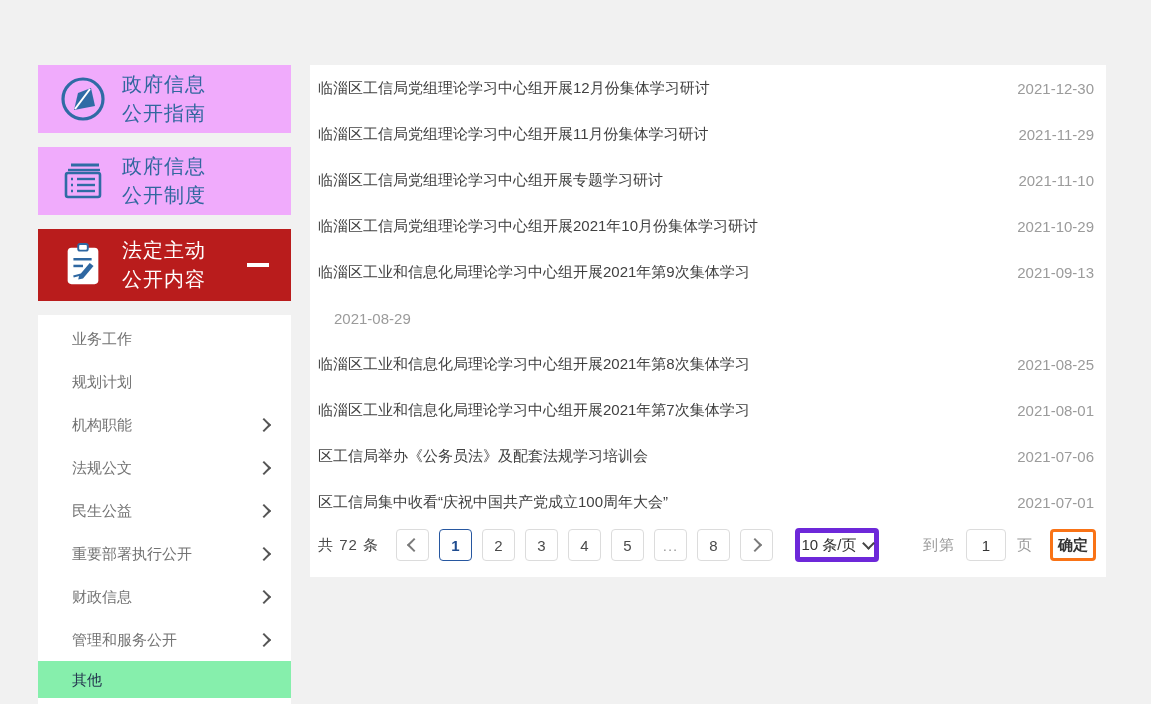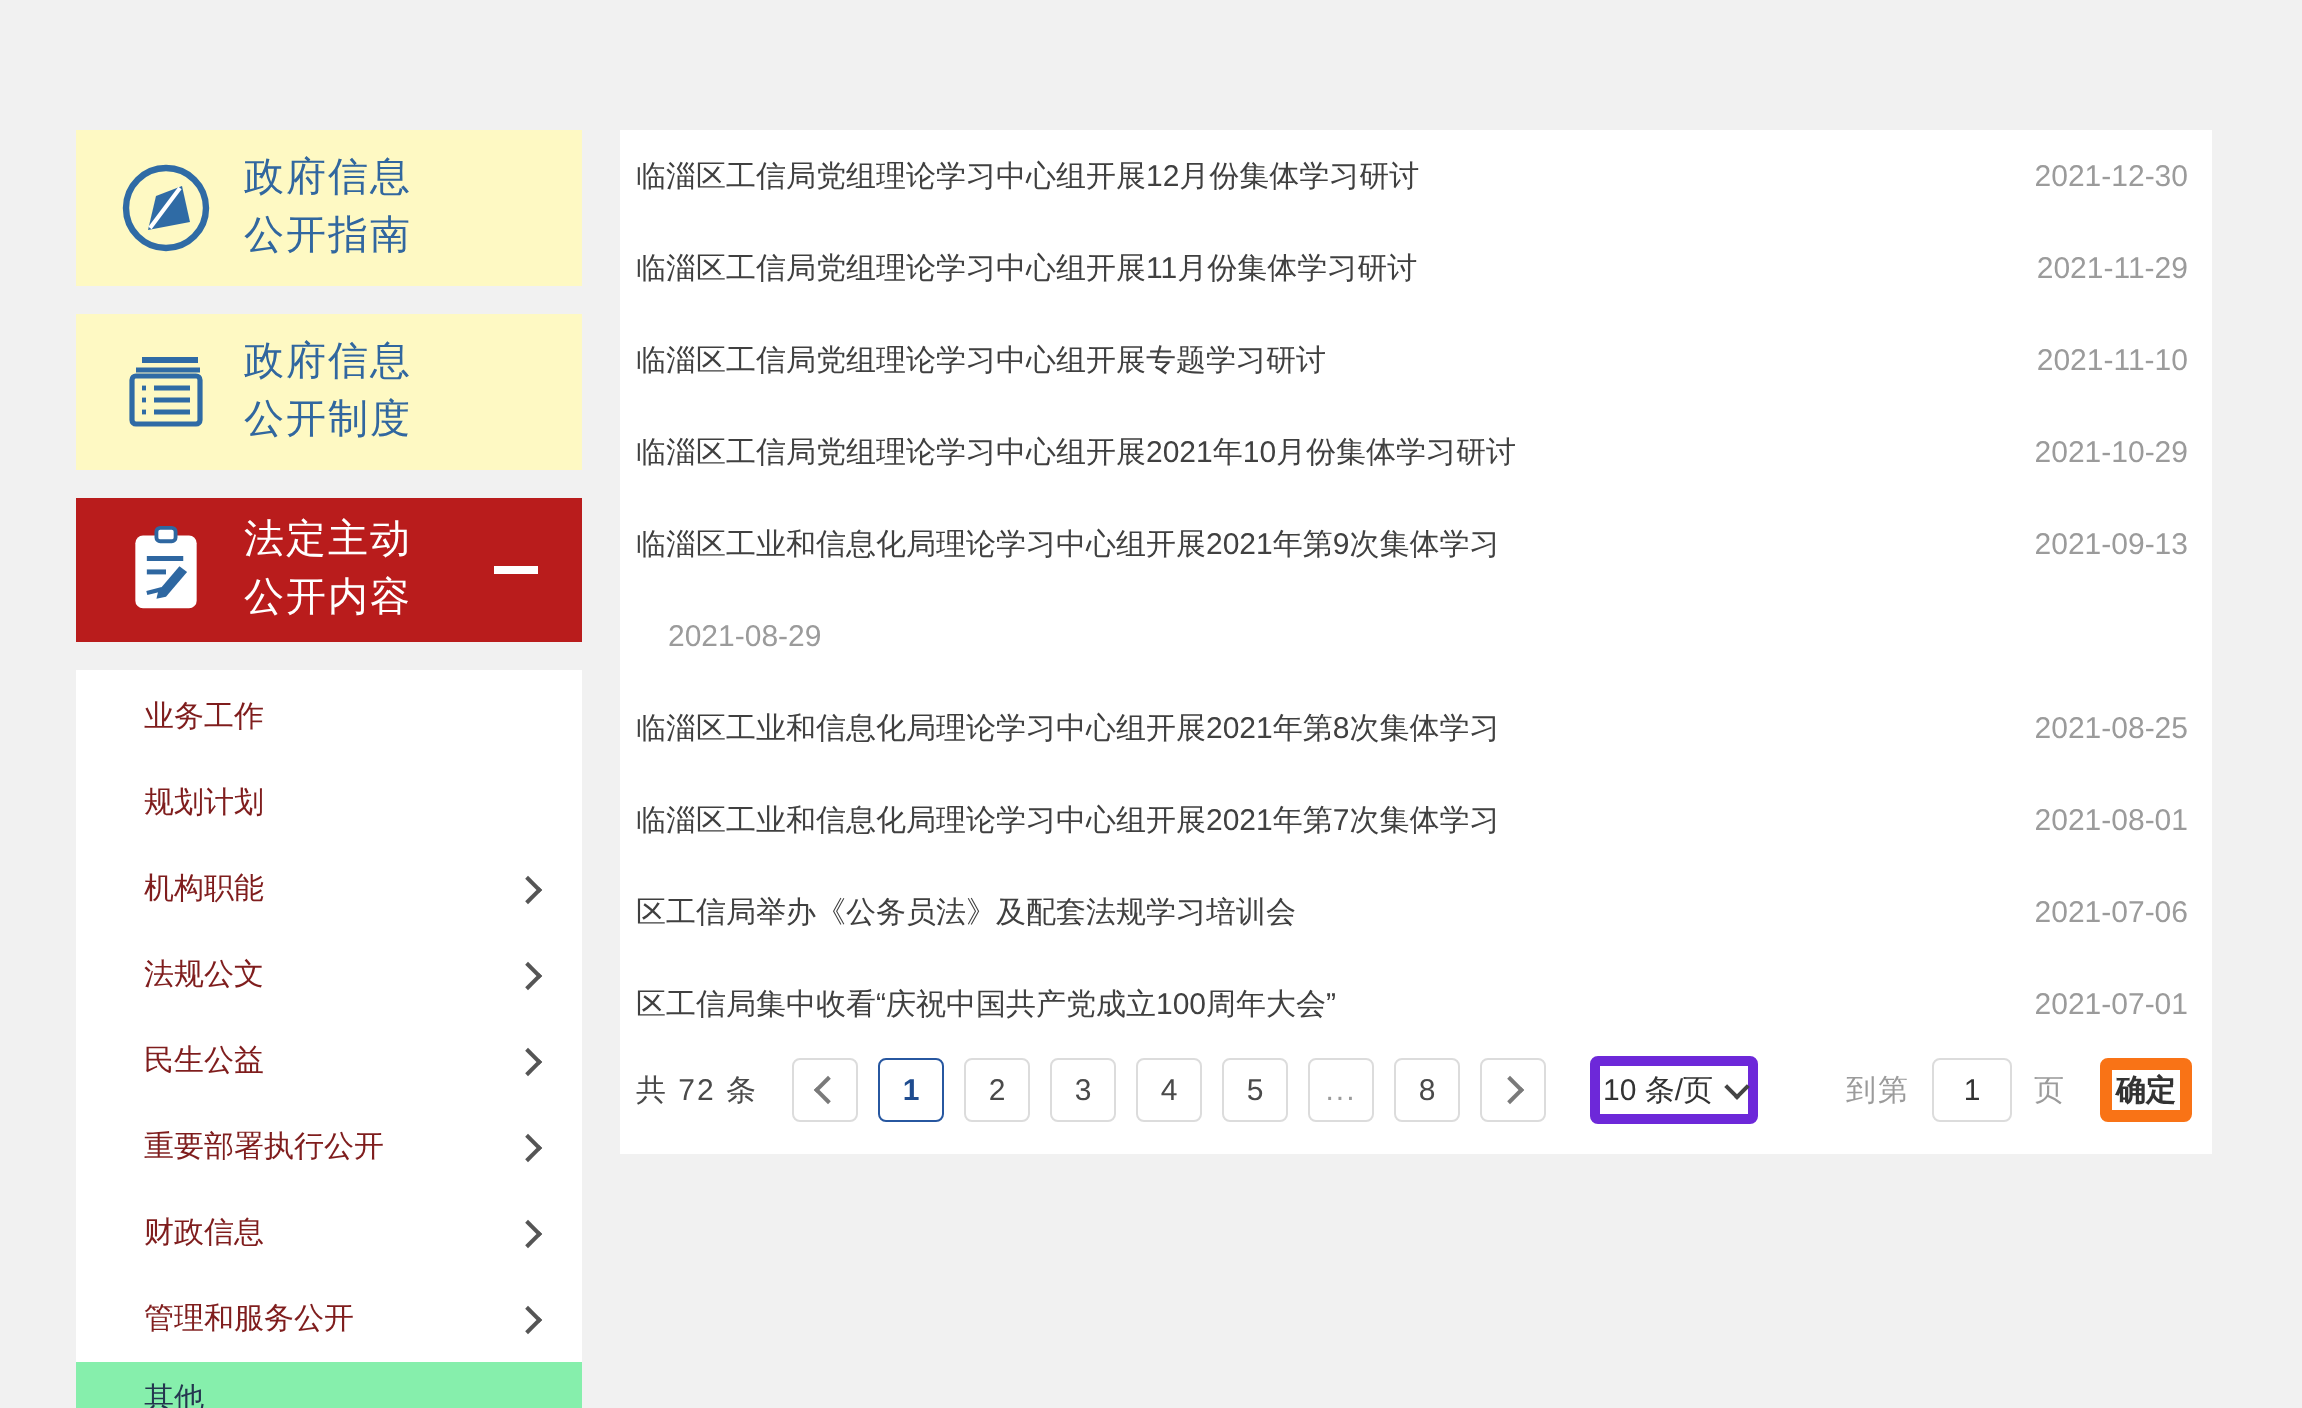--- a/index.html
+++ b/index.html
@@ -8,40 +8,40 @@
     background:#f1f1f1;
     font-family:"Liberation Sans","DejaVu Sans",sans-serif;
     overflow:hidden;
     position:relative;
   }
   .screen{position:absolute;inset:0;}
 
   
   .sidebar{position:absolute;left:38px;top:65px;width:253px;}
   .side-card{
-    height:78px;background:#fef9c3;margin-bottom:14px;
+    height:68px;background:#f0abfc;margin-bottom:14px;
     display:flex;align-items:center;padding-left:20px;box-sizing:border-box;
     cursor:pointer;
   }
   .side-card .icon-wrap{width:50px;height:50px;flex:0 0 50px;display:flex;align-items:center;justify-content:center;}
   .side-card-label{margin-left:14px;font-size:20px;line-height:29px;color:#31679f;letter-spacing:1px;}
   .side-card-label span{display:block;}
   .side-card.active{
     height:72px;background:#b91c1c;position:relative;
   }
   .side-card.active .side-card-label{color:#ffffff;}
   .minus-bar{
     position:absolute;right:22px;top:34px;width:22px;height:4px;background:#ffffff;
   }
 
   .submenu{
     background:#ffffff;margin-top:0;height:399px;box-sizing:border-box;padding-top:2px;
   }
   .menu-item{
-    height:43px;line-height:43px;padding-left:34px;font-size:15px;color:#7f1d1d;
+    height:43px;line-height:43px;padding-left:34px;font-size:15px;color:#737373;
     position:relative;cursor:pointer;box-sizing:border-box;
   }
   .menu-item .chev{
     position:absolute;right:22px;top:17px;width:8px;height:8px;
     border-top:2px solid #555;border-right:2px solid #555;transform:rotate(45deg);
   }
   .menu-item.active{
     height:37px;line-height:37px;background:#86efac;color:#24364f;font-weight:normal;
   }
 
@@ -84,21 +84,21 @@
     transform:rotate(135deg);margin-top:-4px;
   }
   .goto-label{font-size:15px;color:#9b9b9b;letter-spacing:1px;}
   .goto-prefix{margin-left:44px;}
   .goto-input{
     margin-left:11px;width:40px;height:32px;box-sizing:border-box;border:1px solid #dcdcdc;border-radius:4px;
     text-align:center;font-size:15px;color:#333;font-family:inherit;outline:none;
   }
   .goto-suffix{margin-left:11px;}
   .confirm-btn{
-    margin-left:17px;width:46px;height:32px;box-sizing:border-box;border:6px solid #f97316;border-radius:4px;
+    margin-left:17px;width:46px;height:32px;box-sizing:border-box;border:3px solid #f97316;border-radius:4px;
     background:#fff;display:flex;align-items:center;justify-content:center;
     font-size:15px;color:#333;cursor:pointer;font-weight:bold;
   }
 </style>
 </head>
 <body>
 
 <div class="screen">
 
   <aside class="sidebar">

